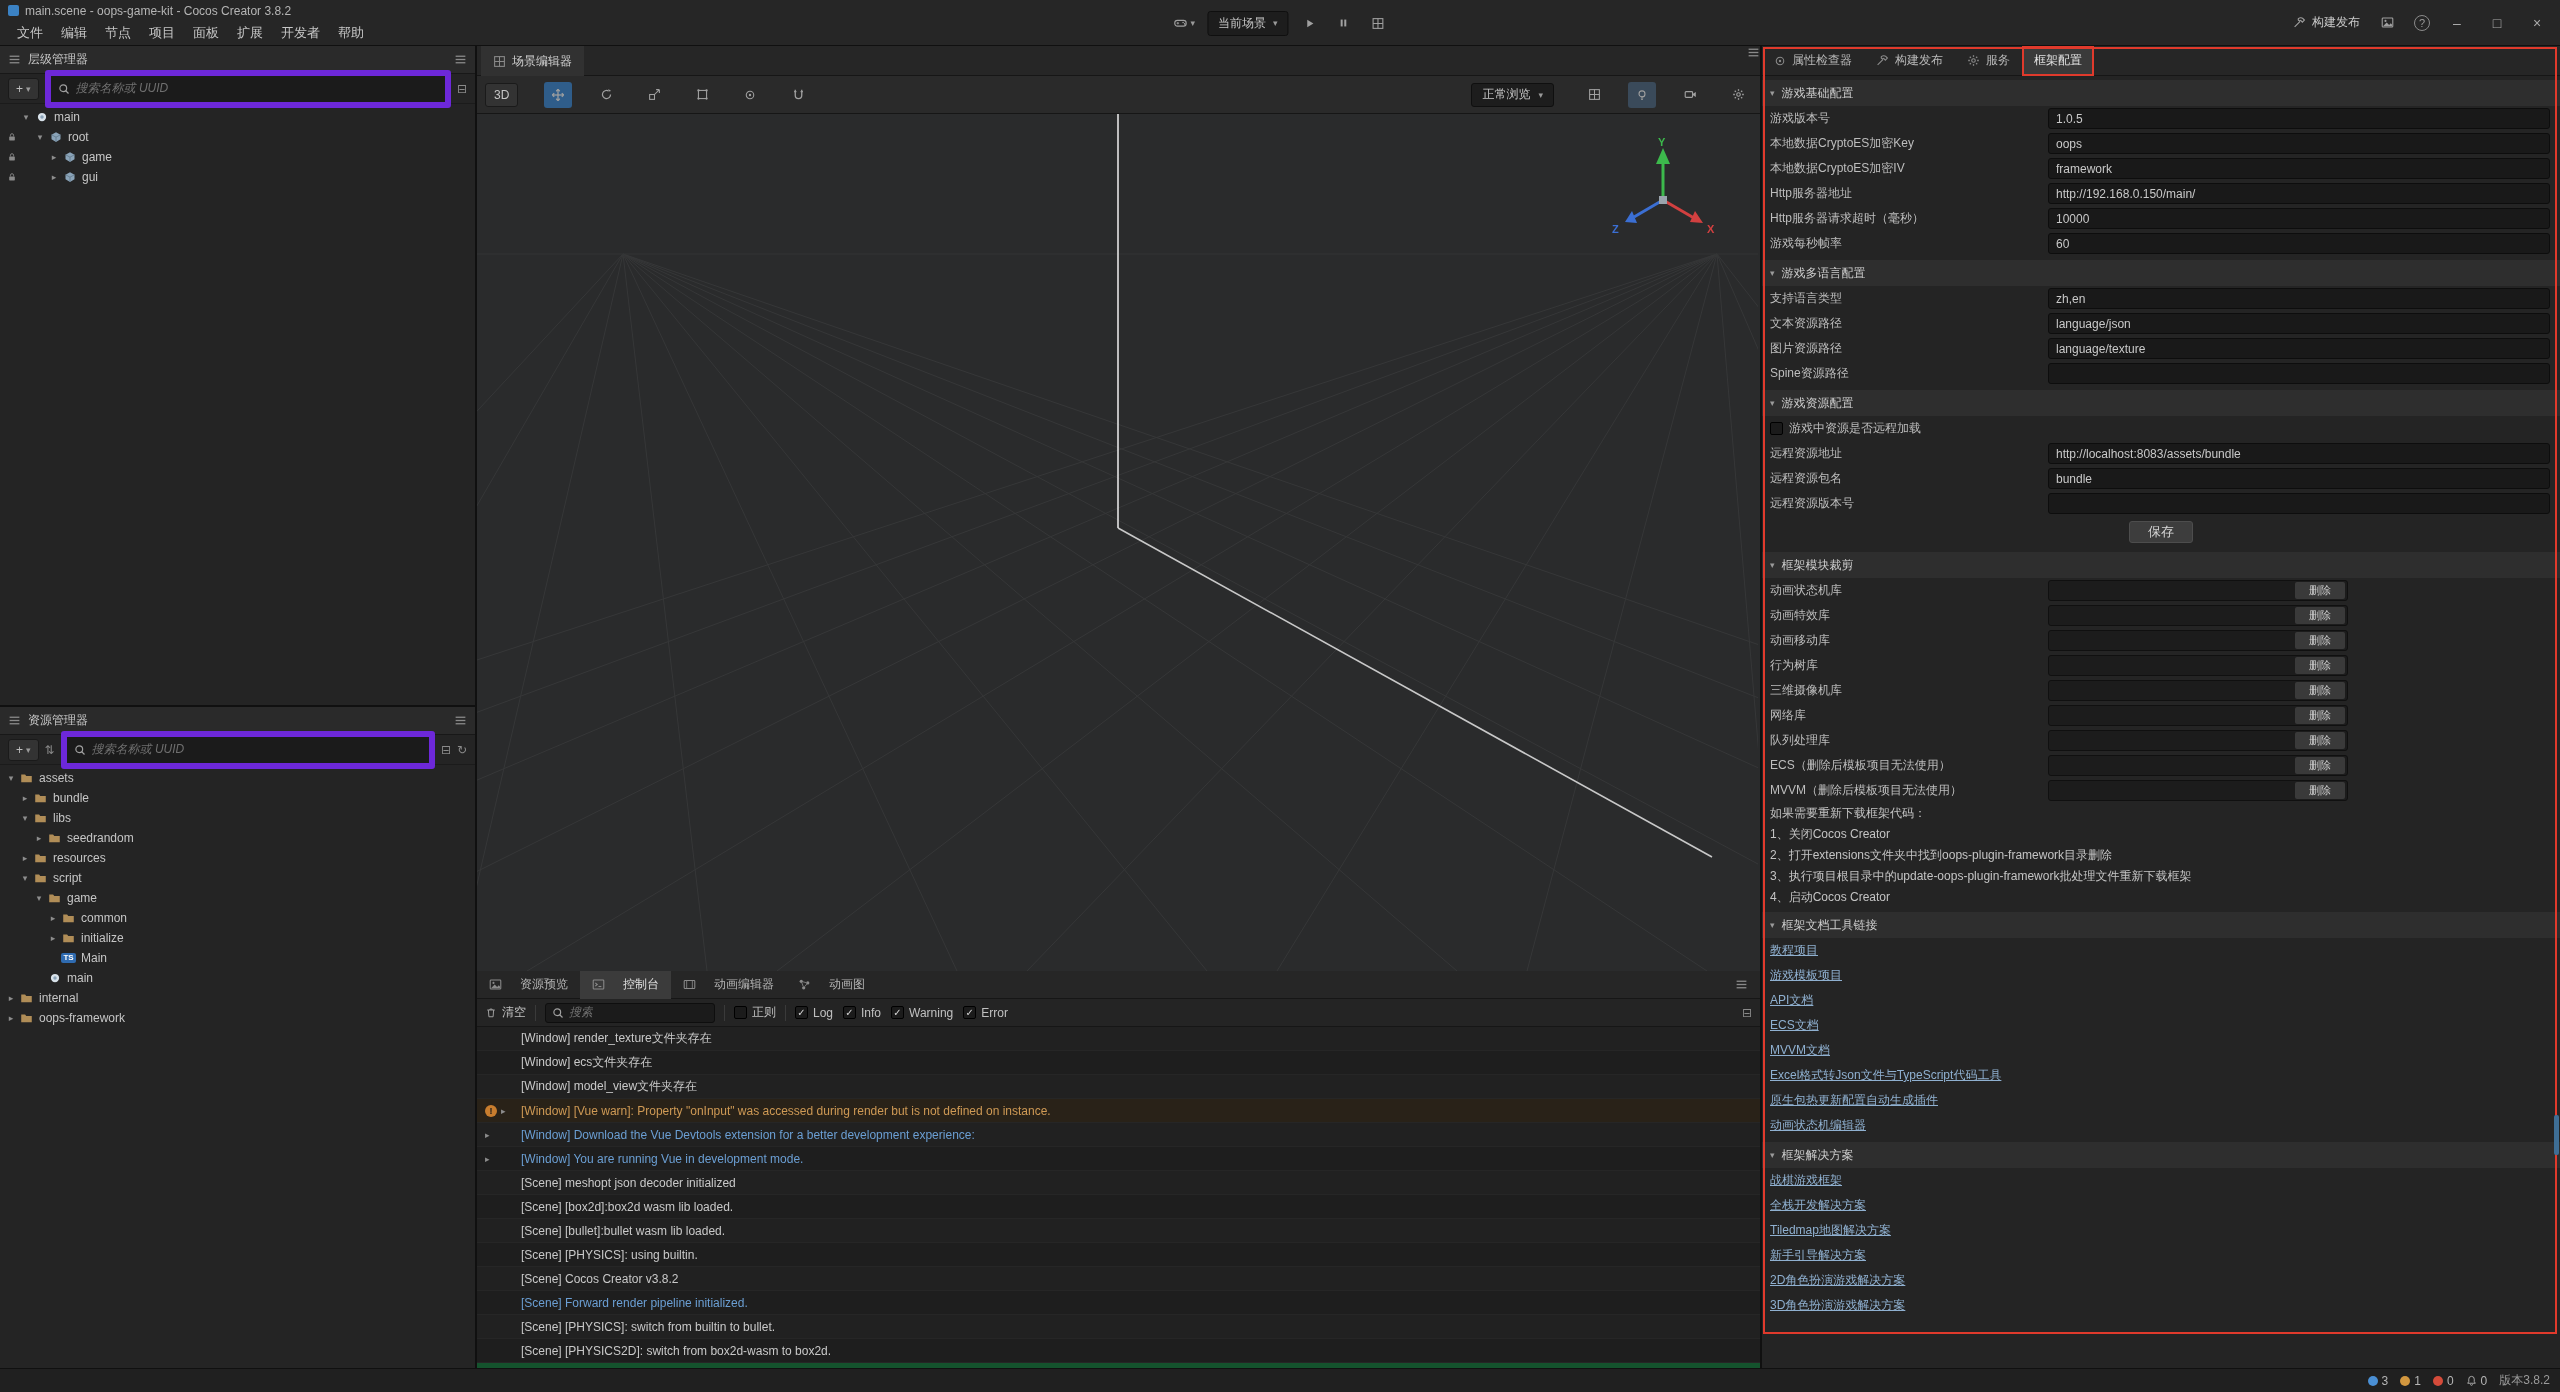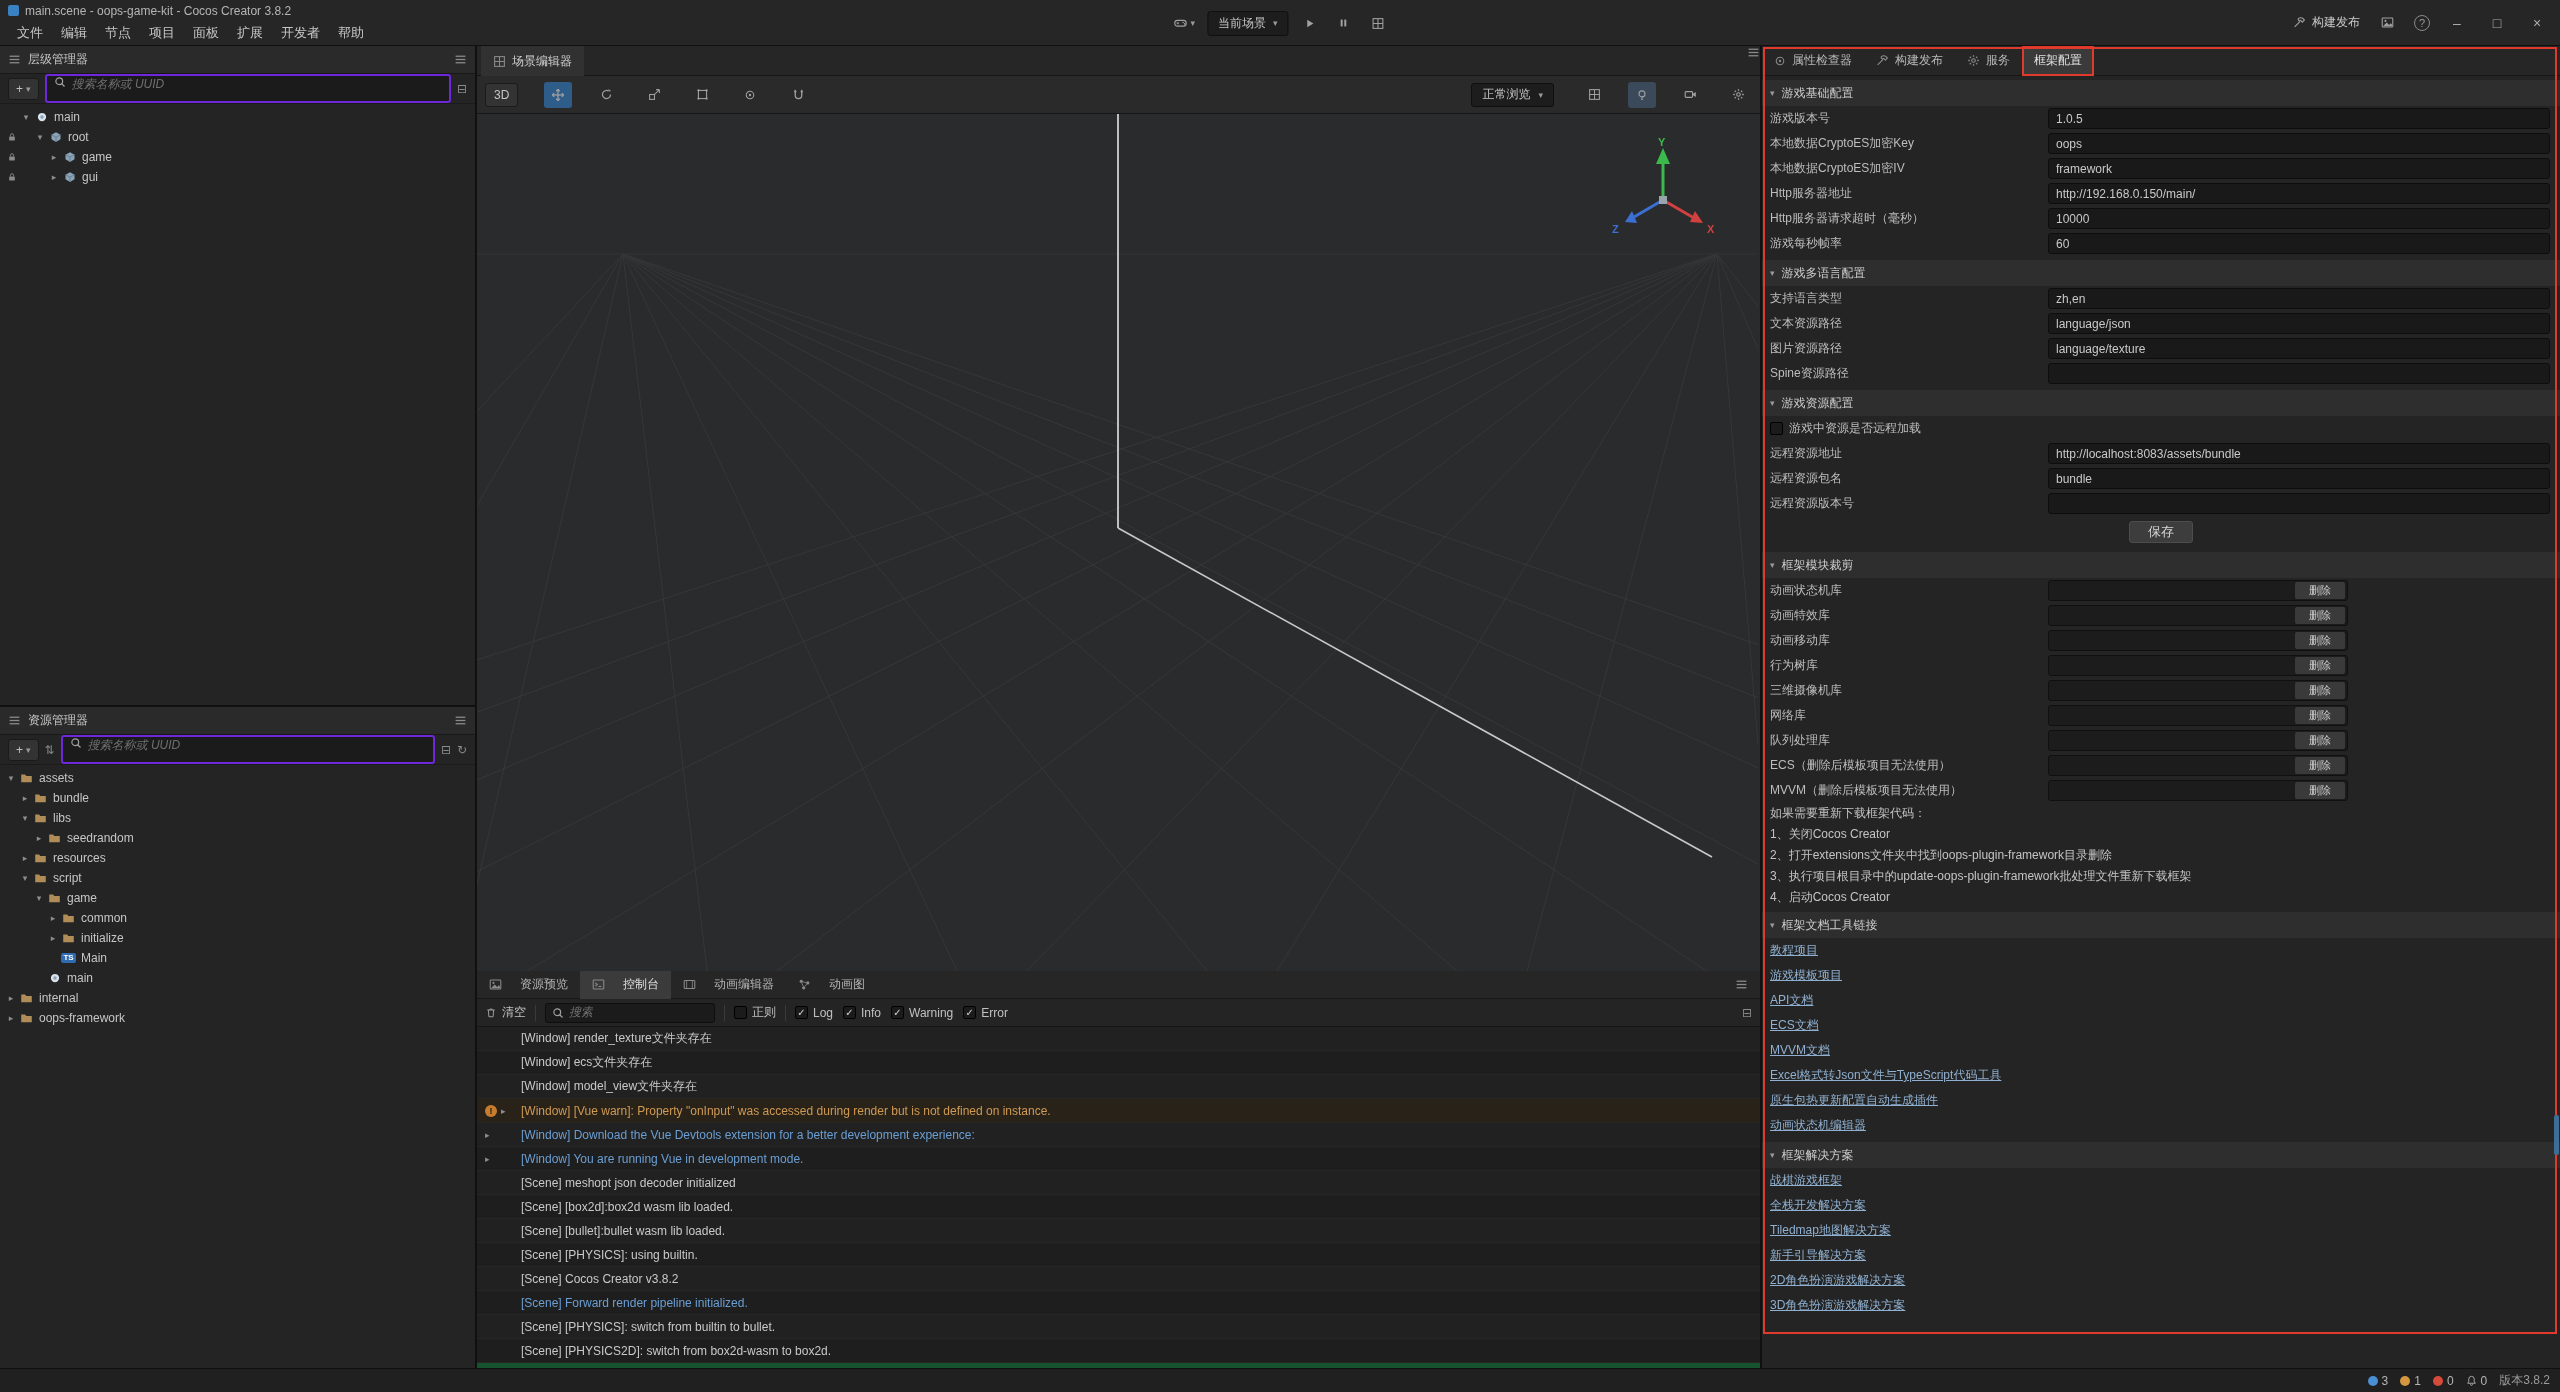--- a/index.html
+++ b/index.html
@@ -30,21 +30,21 @@
   .main{flex:1;display:flex;min-height:0;}
   .col-left{width:477px;flex:none;display:flex;flex-direction:column;border-right:2px solid #101010;background:#242424;}
   .col-center{flex:1;min-width:0;display:flex;flex-direction:column;}
   .col-right{width:800px;flex:none;border-left:2px solid #101010;background:#242424;position:relative;display:flex;flex-direction:column;}
 
   .panel{display:flex;flex-direction:column;min-height:0;background:#242424;}
   .panel-header{height:28px;flex:none;background:#2a2a2a;border-bottom:1px solid #181818;display:flex;align-items:center;gap:7px;padding:0 8px;}
   .panel-title{font-size:12px;color:#c8c8c8;}
   .search-row{height:30px;flex:none;display:flex;align-items:center;gap:6px;padding:0 8px;border-bottom:1px solid #1b1b1b;}
   .mini-btn{height:22px;padding:0 7px;background:#333;border:1px solid #1a1a1a;border-radius:3px;display:inline-flex;align-items:center;font-size:12px;color:#c0c0c0;}
-  .search-input{flex:1;height:29px;background:#1b1b1b;border:2px solid #6d28d9;border-radius:3px;display:flex;align-items:flex-start;gap:6px;padding:0 7px;}
+  .search-input{flex:1;height:38px;background:#1b1b1b;border:6px solid #6d28d9;border-radius:3px;display:flex;align-items:center;gap:6px;padding:0 7px;}
   .placeholder{font-size:12px;color:#6f6f6f;font-style:italic;white-space:nowrap;overflow:hidden;}
   .txt-icon{font-size:12px;color:#8a8a8a;}
 
   .tree{flex:1;overflow:hidden;padding-top:3px;}
   .tree-row{height:20px;display:flex;align-items:center;font-size:12px;color:#c6c6c6;padding-left:4px;white-space:nowrap;}
   .gutter{width:15px;flex:none;display:flex;justify-content:center;}
   .arrow{width:14px;flex:none;text-align:center;color:#8d8d8d;font-size:9px;}
   .tree-icon{width:17px;flex:none;display:flex;align-items:center;justify-content:center;margin-right:4px;}
   .ts-badge{background:#2f6bb0;color:#fff;font-size:8px;font-weight:bold;border-radius:2px;padding:1px 2px;line-height:1;}
   .tree-label{overflow:hidden;text-overflow:ellipsis;}

